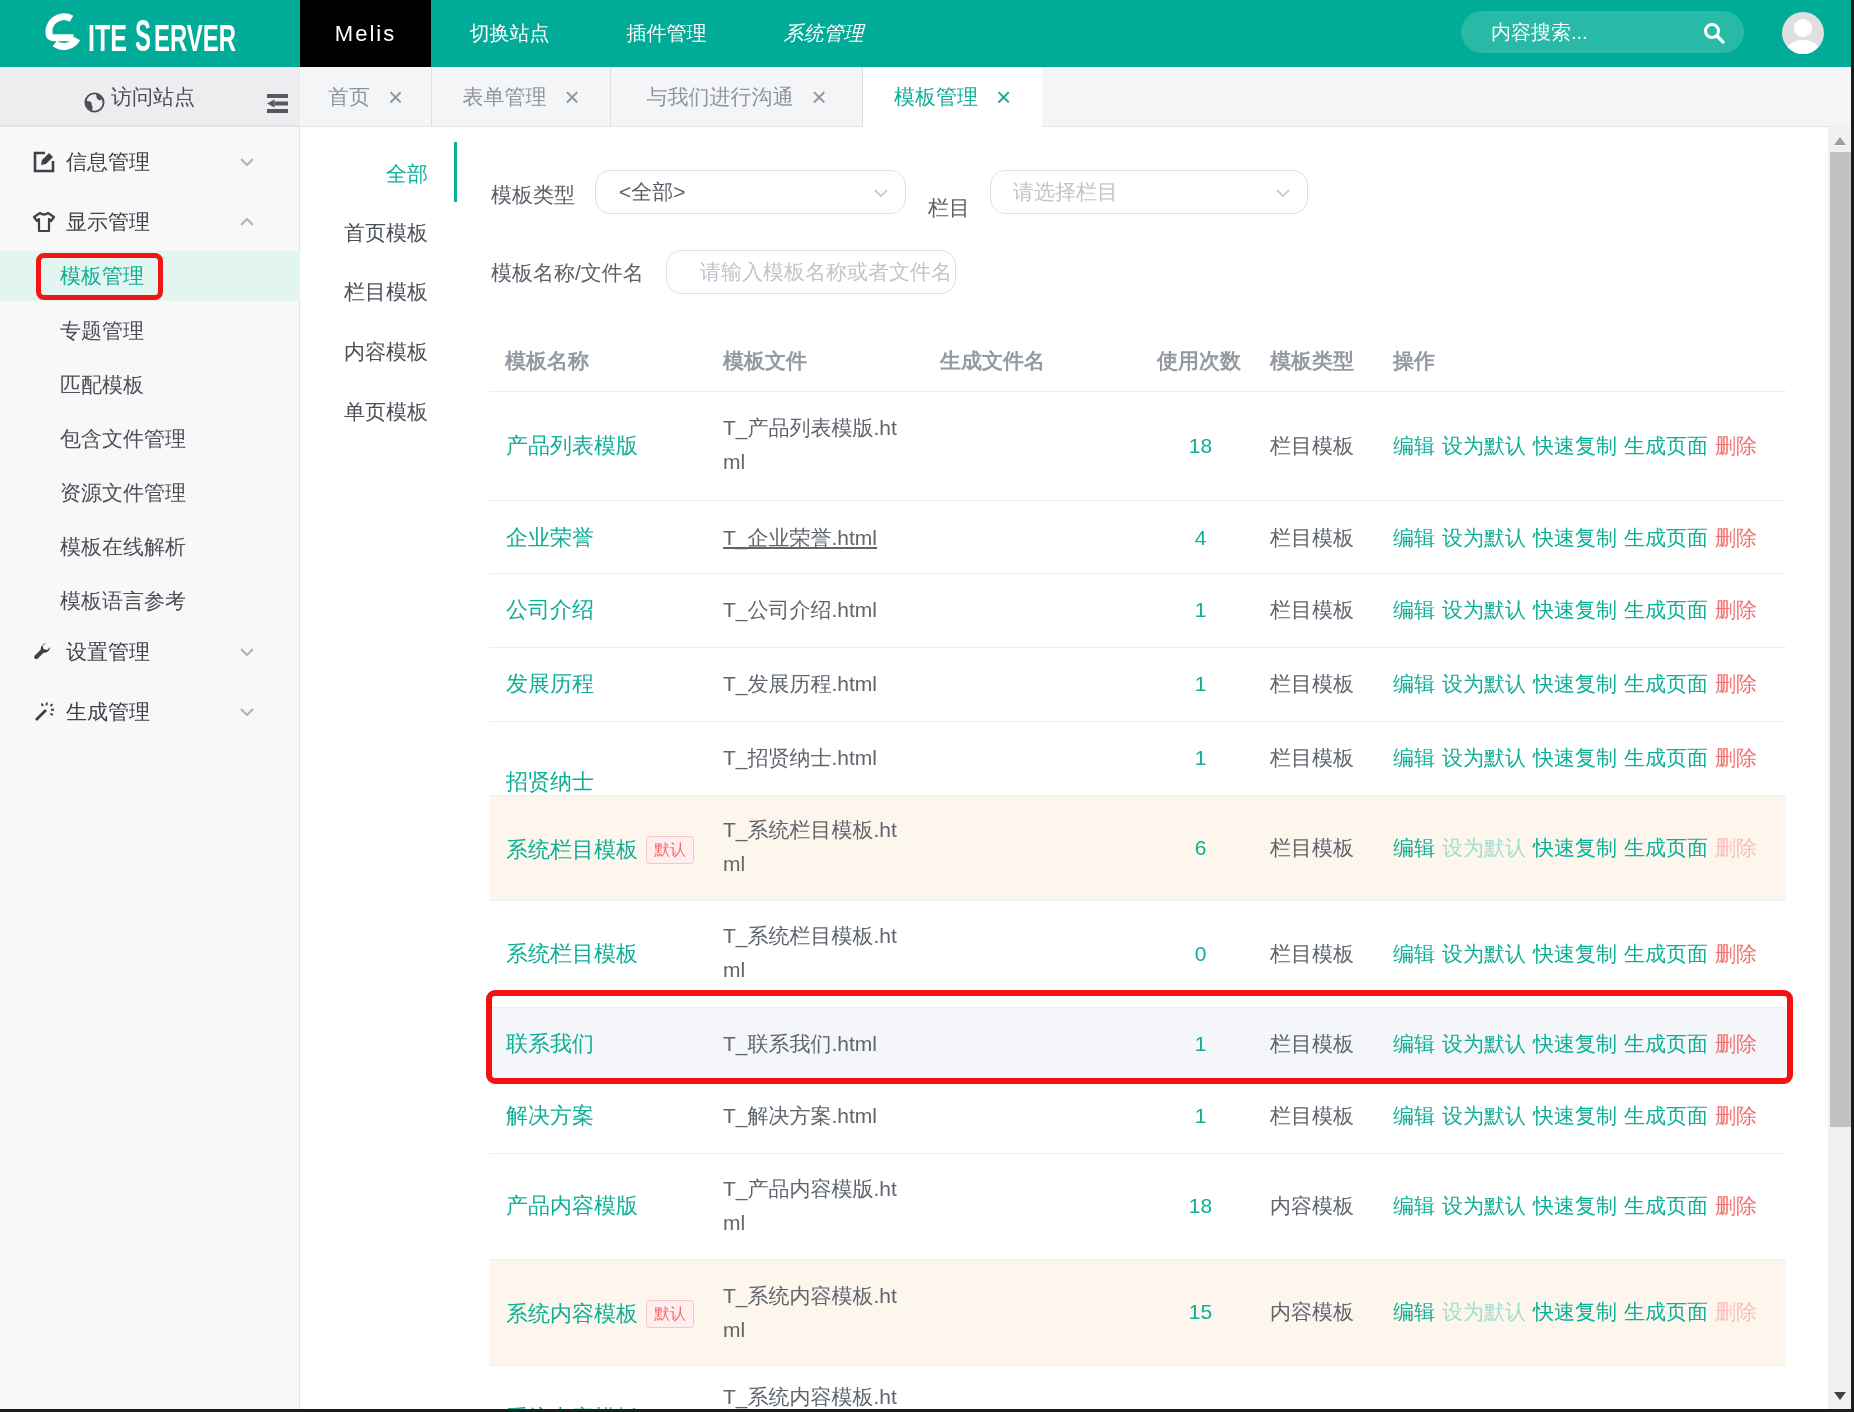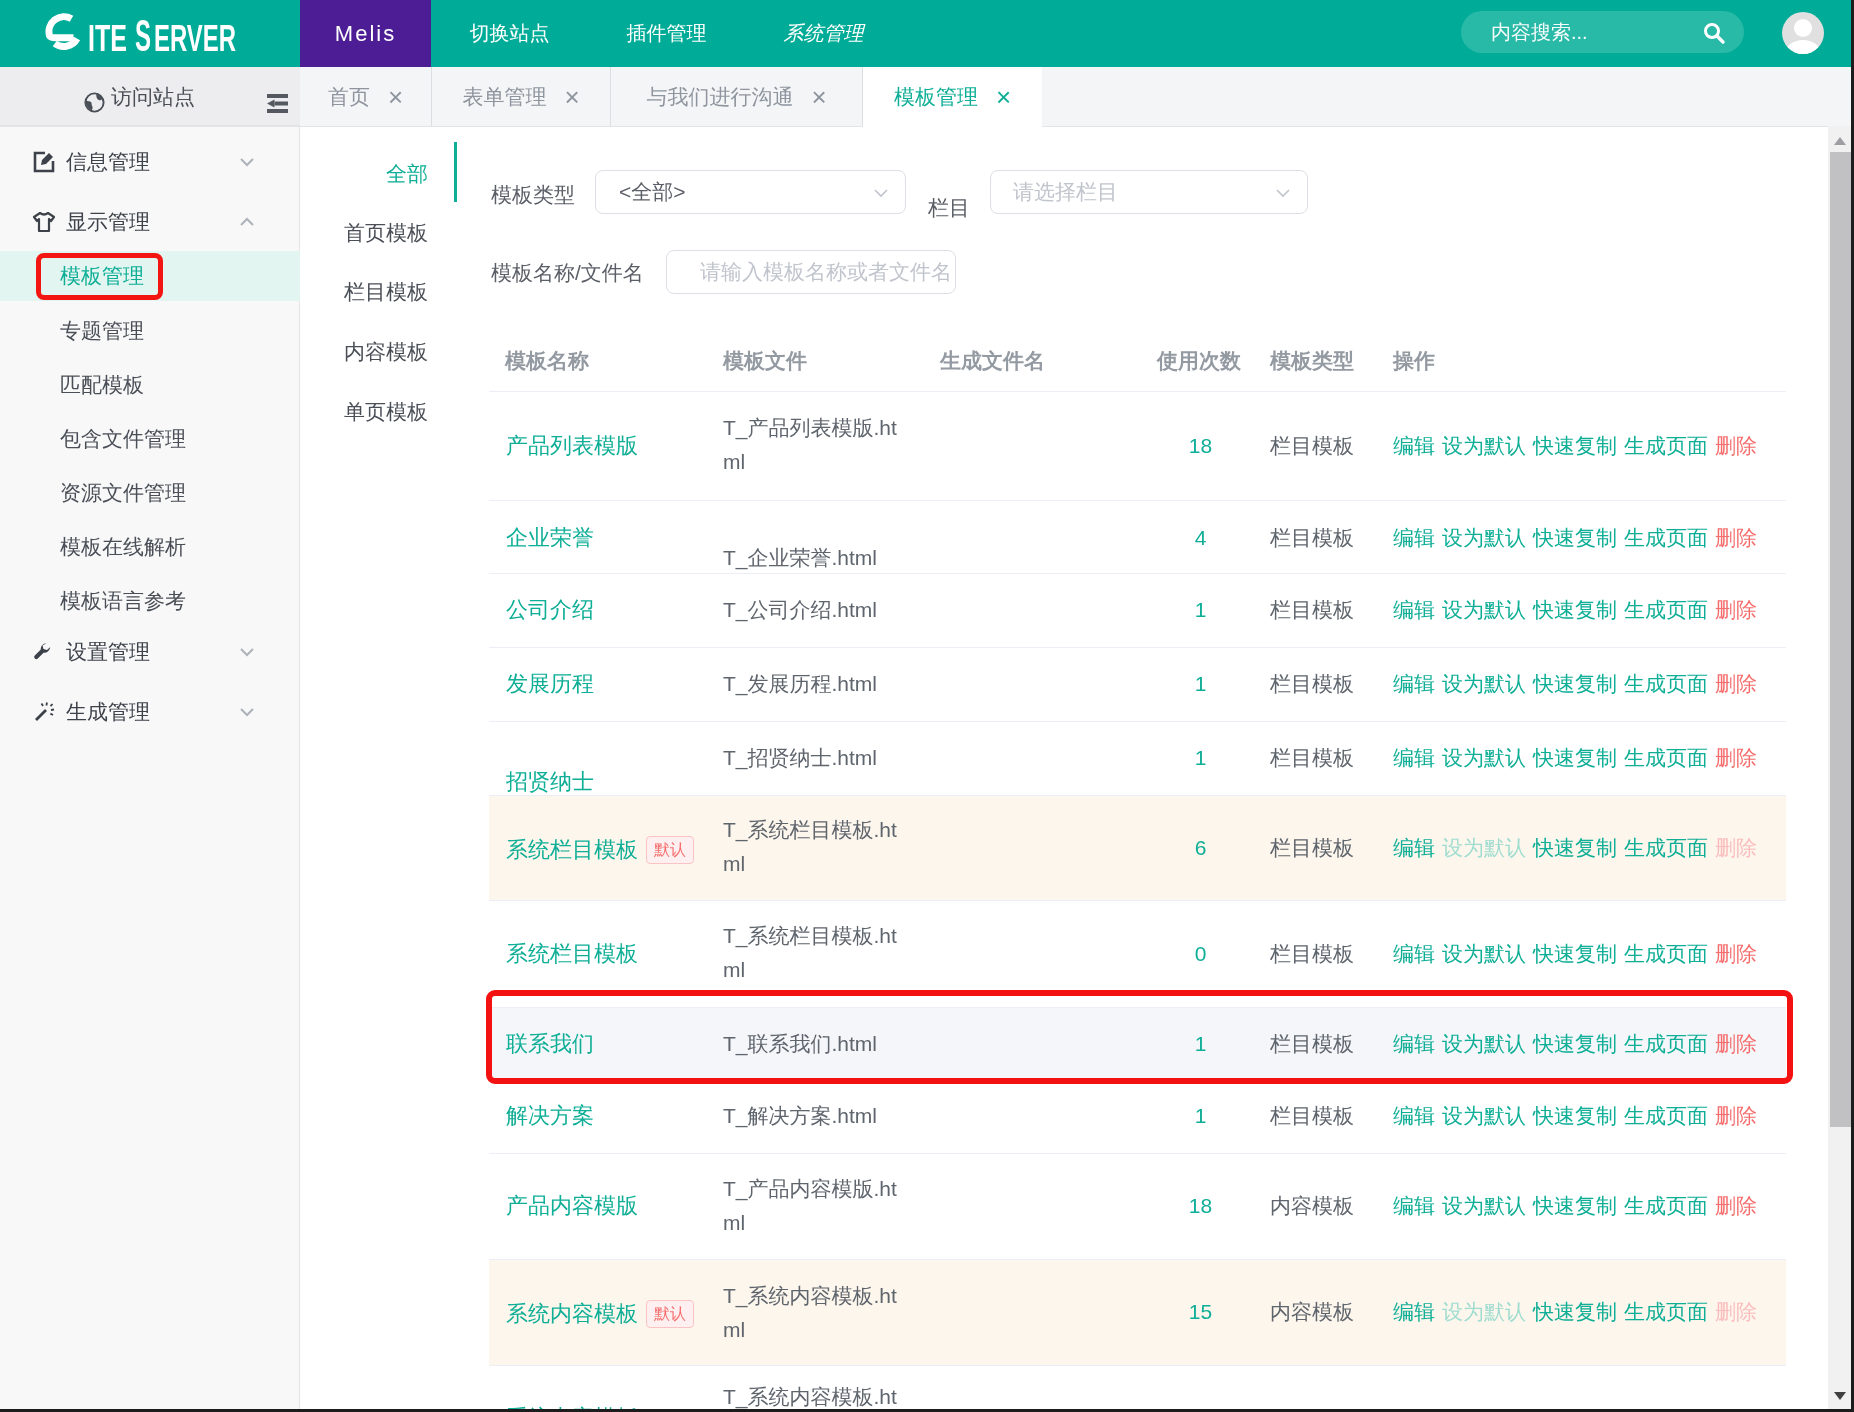--- a/index.html
+++ b/index.html
@@ -3,21 +3,21 @@
 <meta charset="utf-8">
 <style>
   * { margin:0; padding:0; box-sizing:border-box; }
   html,body { width:1854px; height:1412px; overflow:hidden; }
   body { font-family:"Liberation Sans", sans-serif; position:relative; background:#fff; }
   .abs { position:absolute; }
 
   
   .top { position:absolute; left:0; top:0; width:1854px; height:67px; background:#00ac97; }
   .top-nav-item { position:absolute; top:0; height:67px; line-height:67px; color:#fff; font-size:20px; text-align:center; }
-  .melis { left:300px; width:131px; background:#4c1d95; }
+  .melis { left:300px; width:131px; background:#000000; }
   .searchpill { position:absolute; left:1461px; top:11px; width:283px; height:42px; border-radius:21px; background:rgba(255,255,255,0.16); color:rgba(255,255,255,0.96); font-size:20px; line-height:42px; padding-left:30px; }
   .avatar { position:absolute; left:1782px; top:12px; width:42px; height:42px; border-radius:50%; background:#e0e0e0; overflow:hidden; }
   .avatar .head { position:absolute; left:12px; top:7px; width:18px; height:18px; border-radius:50%; background:#fff; }
   .avatar .body { position:absolute; left:4px; top:28px; width:34px; height:24px; border-radius:50%; background:#fff; }
 
   
   .tabbar { position:absolute; left:0; top:67px; width:1854px; height:60px; background:#f4f5f7; border-bottom:1px solid #e4e4e6; }
   .tab { position:absolute; top:67px; height:59px; line-height:59px; text-align:center; color:#8e959e; font-size:21px; border-right:1px solid #dcdee2; }
   .tab .x { font-size:26px; margin-left:18px; vertical-align:-2px; }
   .tab.active { background:#fff; color:#0fae96; border-right:none; height:61px; }
@@ -36,21 +36,21 @@
   .sub.active { background:#e3f5f0; color:#0fae96; }
   .redbox1 { position:absolute; left:36px; top:253px; width:127px; height:47px; border:5px solid #f21511; border-radius:8px; z-index:5; }
 
   
   .content { position:absolute; left:301px; top:127px; width:1527px; height:1285px; background:#fff; }
   .subtab { position:absolute; width:120px; text-align:right; font-size:21px; color:#4a4f57; }
   .subtab.active { color:#0fae96; }
   .indicator { position:absolute; background:#0fae96; }
 
   .lbl { position:absolute; font-size:21px; color:#5a5e66; }
-  .selbox { position:absolute; border:1px solid #dcdfe6; border-radius:8px; background:#fff; font-size:21px; }
+  .selbox { position:absolute; border:1px solid #dcdfe6; border-radius:15px; background:#fff; font-size:21px; }
   .ph { color:#c0c4cc; }
 
   
   .th { position:absolute; font-size:21px; font-weight:bold; color:#949aa2; }
   .nm { font-size:22px !important; }
   .act { margin-right:7px; }
   .dis-t { color:#a0ddd0; }
   .dis-r { color:#fabcbc; }
   .tline { position:absolute; height:1px; background:#ebeef5; }
   .teal { color:#0fae96; }
@@ -234,21 +234,21 @@
 
   <div class="abs" style="left:486px;top:990px;width:1307px;height:94px;border:6px solid #f31111;border-radius:9px;z-index:6;"></div>
 
   <div class="abs teal nm" style="left:506px;top:434px;">产品列表模版</div>
   <div class="abs gray" style="left:723px;top:416px;">T_产品列表模版.ht</div>
   <div class="abs gray" style="left:723px;top:450px;">ml</div>
   <div class="abs teal" style="left:1156px;top:434px;width:89px;text-align:center;">18</div>
   <div class="abs gray" style="left:1270px;top:434px;">栏目模板</div>
   <div class="abs " style="left:1393px;top:434px;"><span class="act teal">编辑</span><span class="act teal">设为默认</span><span class="act teal">快速复制</span><span class="act teal">生成页面</span><span class="act red">删除</span></div>
   <div class="abs teal nm" style="left:506px;top:526px;">企业荣誉</div>
-  <div class="abs gray" style="left:723px;top:546px;">T_企业荣誉.html</div>
+  <div class="abs gray" style="left:723px;top:526px;text-decoration:underline;">T_企业荣誉.html</div>
   <div class="abs teal" style="left:1156px;top:526px;width:89px;text-align:center;">4</div>
   <div class="abs gray" style="left:1270px;top:526px;">栏目模板</div>
   <div class="abs " style="left:1393px;top:526px;"><span class="act teal">编辑</span><span class="act teal">设为默认</span><span class="act teal">快速复制</span><span class="act teal">生成页面</span><span class="act red">删除</span></div>
   <div class="abs teal nm" style="left:506px;top:598px;">公司介绍</div>
   <div class="abs gray" style="left:723px;top:598px;">T_公司介绍.html</div>
   <div class="abs teal" style="left:1156px;top:598px;width:89px;text-align:center;">1</div>
   <div class="abs gray" style="left:1270px;top:598px;">栏目模板</div>
   <div class="abs " style="left:1393px;top:598px;"><span class="act teal">编辑</span><span class="act teal">设为默认</span><span class="act teal">快速复制</span><span class="act teal">生成页面</span><span class="act red">删除</span></div>
   <div class="abs teal nm" style="left:506px;top:672px;">发展历程</div>
   <div class="abs gray" style="left:723px;top:672px;">T_发展历程.html</div>

